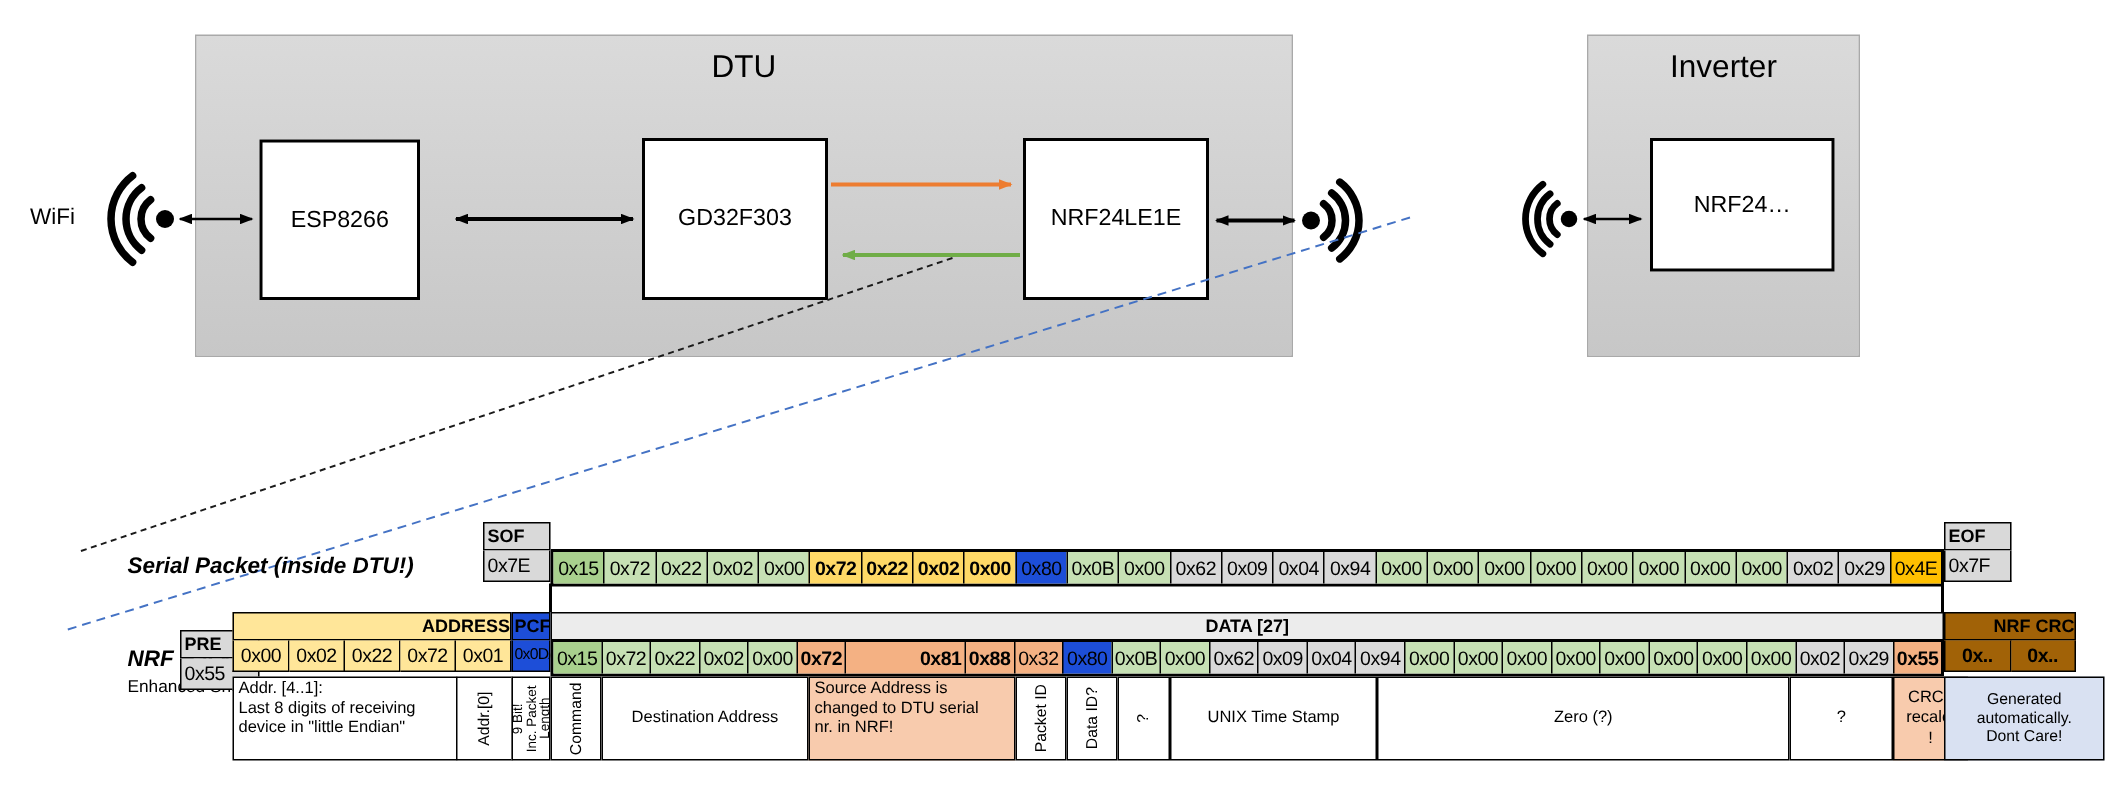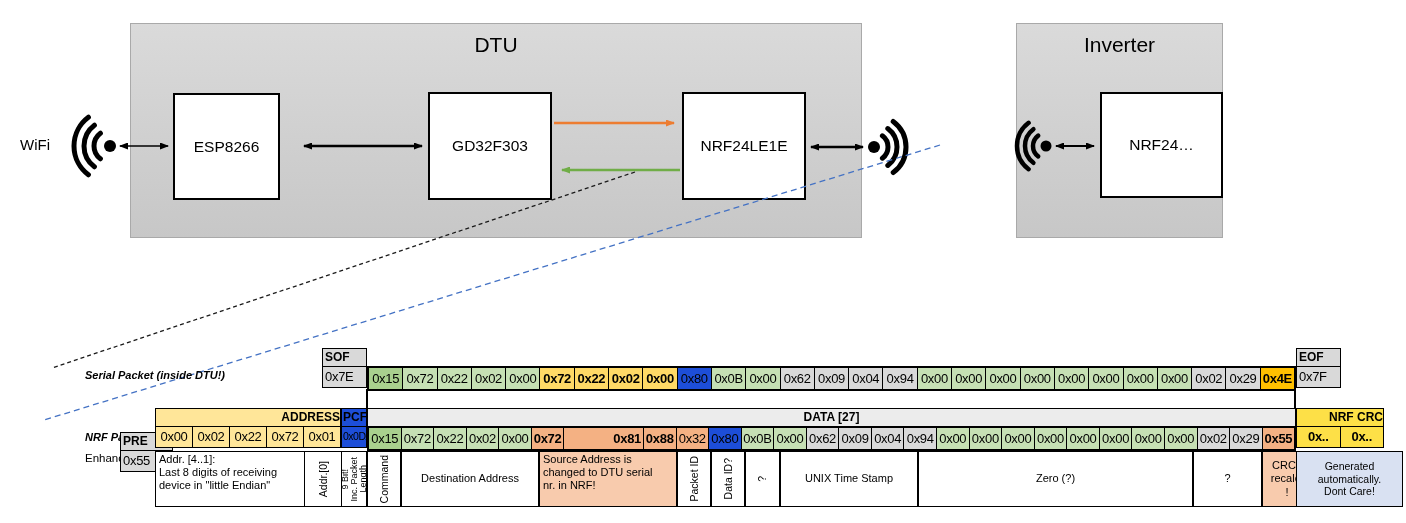--- a/index.html
+++ b/index.html
@@ -4,21 +4,21 @@
 <style>
 *{margin:0;padding:0;box-sizing:border-box}
 html,body{background:#fff}
 body{font-family:"Liberation Sans",sans-serif;color:#000}
 #stage{position:relative;width:1406px;height:523px;background:#fff;overflow:hidden}
 .gbox{position:absolute;background:linear-gradient(#dadada,#c7c7c7);border:1px solid #a9a9a9}
 .gtitle{text-align:center;padding-top:9px;font-size:21px}
 .comp{position:absolute;background:#fff;border:2.5px solid #000;display:flex;align-items:center;justify-content:center;font-size:15.5px}
 #overlay{position:absolute;left:0;top:0;pointer-events:none}
 #wifi-word{position:absolute;left:20px;top:136px;font-size:15px}
-.rowlabel{position:absolute;font-weight:700;font-style:italic;font-size:11px;white-space:nowrap}
+.rowlabel{position:absolute;font-weight:700;font-style:italic;font-size:15px;white-space:nowrap}
 .sublabel{position:absolute;font-size:11.5px;white-space:nowrap}
 .mini{position:absolute}
 .hd{height:19px;border:1px solid #000;background:#d9d9d9;font-weight:700;font-size:12px;line-height:16px;padding-left:2px}
 .hd.center{text-align:right;padding-left:2px}
 .vl{height:21px;border:1px solid #000;border-top:none;font-size:13px;letter-spacing:-0.3px;line-height:19px;padding-left:2px}
 .grp{position:absolute}
 .cellrow{display:flex;height:21px}
 .cellrow .bcell{flex:1;border:1px solid #000;border-top:none;border-left:none}
 .cellrow .bcell:first-child{border-left:1px solid #000}
 .bcell{font-size:13px;letter-spacing:-0.3px;text-align:center;line-height:19px}
@@ -28,38 +28,38 @@
 .dhd{position:absolute;height:19px;border:1px solid #000;background:#ececec;font-weight:700;font-size:12px;line-height:16px;text-align:center}
 .conn{position:absolute;width:2px;background:#000}
 .tight{font-size:10.5px;letter-spacing:-0.5px;padding-left:1px}
 .ann{position:absolute;top:451px;height:56px;background:#fff;border:1px solid #000;display:flex;align-items:center;justify-content:center;text-align:center;font-size:11px;line-height:1.2;white-space:pre-line;overflow:hidden}
 .ann.note{align-items:flex-start;justify-content:flex-start;text-align:left;padding:1px 3px}
 .ann.salmon{background:#f8cbad}
 .ann.bluebg{background:#d9e1f2}
 .vtext{display:inline-block;writing-mode:vertical-rl;transform:rotate(180deg);font-size:10.5px;line-height:9px;white-space:pre-line}
 .c-gray{background:#d9d9d9}.c-gdark{background:#a9d08e}.c-green{background:#c6e0b4}
 .c-gold{background:#ffd966;font-weight:700}.c-amber{background:#ffc000;font-weight:700}
-.c-blue{background:#1d4ed8}.c-bluemed{background:#fde047}
+.c-blue{background:#1d4ed8}.c-bluemed{background:#a16207}
 .c-salmon{background:#f4b183;font-weight:700}.c-yellow{background:#ffe699}
 </style>
 </head>
 <body>
 
 <div id="stage">
 
   <div class="gbox" style="left:130px;top:23px;width:732px;height:215px">
     <div class="gtitle">DTU</div>
   </div>
-  <div class="gbox" style="left:1016px;top:23px;width:207px;height:215px">
+  <div class="gbox" style="left:1058px;top:23px;width:182px;height:215px">
     <div class="gtitle">Inverter</div>
   </div>
   <div class="comp" style="left:173px;top:93px;width:107px;height:107px">ESP8266</div>
   <div class="comp" style="left:428px;top:92px;width:124px;height:108px">GD32F303</div>
   <div class="comp" style="left:682px;top:92px;width:124px;height:108px">NRF24LE1E</div>
-  <div class="comp" style="left:1100px;top:92px;width:123px;height:106px">NRF24…</div>
+  <div class="comp" style="left:1100px;top:92px;width:123px;height:89px">NRF24…</div>
   <div id="wifi-word">WiFi</div>
 
   <svg id="overlay" width="1406" height="523" viewBox="0 0 1406 523">
     <defs>
       <marker id="mk-black" viewBox="0 0 9 7" markerWidth="9" markerHeight="7" refX="8" refY="3.5" orient="auto-start-reverse" markerUnits="userSpaceOnUse">
         <polygon points="0,0 9,3.5 0,7" fill="#000"></polygon>
       </marker>
       <marker id="mk-orange" viewBox="0 0 9 7" markerWidth="9" markerHeight="7" refX="8" refY="3.5" orient="auto-start-reverse" markerUnits="userSpaceOnUse">
         <polygon points="0,0 9,3.5 0,7" fill="#ed7d31"></polygon>
       </marker>
@@ -125,33 +125,33 @@
       <div class="bcell c-green">0x00</div>
       <div class="bcell c-green">0x00</div>
       <div class="bcell c-green">0x00</div>
       <div class="bcell c-green">0x00</div>
       <div class="bcell c-green">0x00</div>
       <div class="bcell c-green">0x00</div>
       <div class="bcell c-green">0x00</div>
       <div class="bcell c-green">0x00</div>
       <div class="bcell c-gray">0x02</div>
       <div class="bcell c-gray">0x29</div>
-      <div class="bcell c-amber" style="font-weight: 700;">0x4E</div>
+      <div class="bcell c-amber" style="font-weight: 400;">0x4E</div>
     </div>
   <div class="mini" style="left:1296px;top:348px;width:45px">
     <div class="hd">EOF</div>
     <div class="vl c-gray">0x7F</div>
   </div>
   <div class="conn" style="left:366px;top:389px;height:19px"></div>
   <div class="conn" style="left:1294px;top:389px;height:19px"></div>
 
   <div class="rowlabel" style="left:85px;top:431px">NRF Packet</div>
   <div class="sublabel" style="left:85px;top:452px">Enhanced Shockburst</div>
 
-  <div class="mini" style="left:120px;top:432px;width:53px">
+  <div class="mini" style="left:120px;top:420px;width:53px">
     <div class="hd">PRE</div>
     <div class="vl c-gray">0x55</div>
   </div>
   <div class="grp" style="left:155px;top:408px;width:186px">
     <div class="hd center c-yellow">ADDRESS</div>
     <div class="cellrow" id="address-cells">
         <div class="bcell c-yellow">0x00</div>
         <div class="bcell c-yellow">0x02</div>
         <div class="bcell c-yellow">0x22</div>
         <div class="bcell c-yellow">0x72</div>

